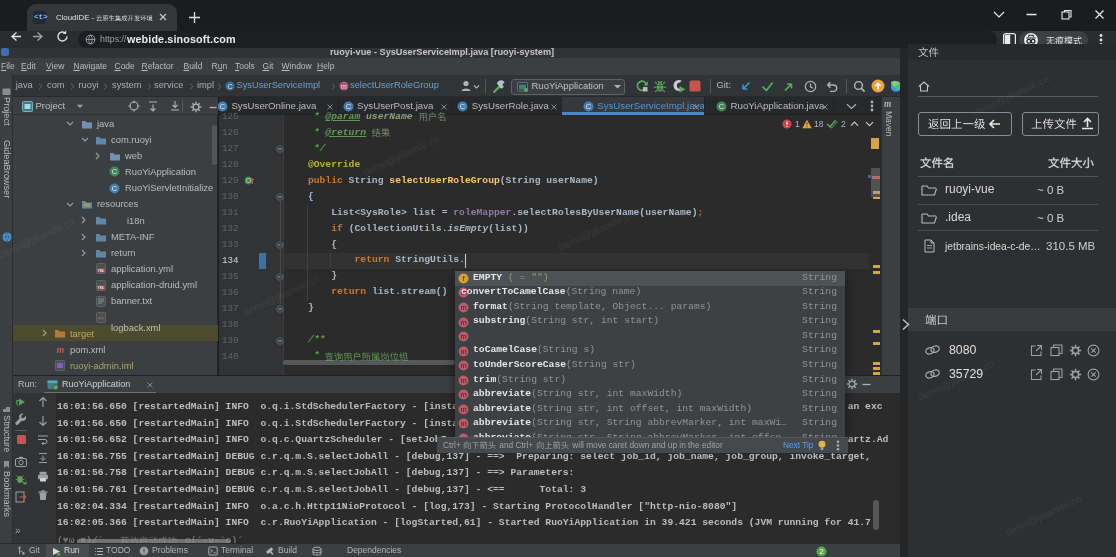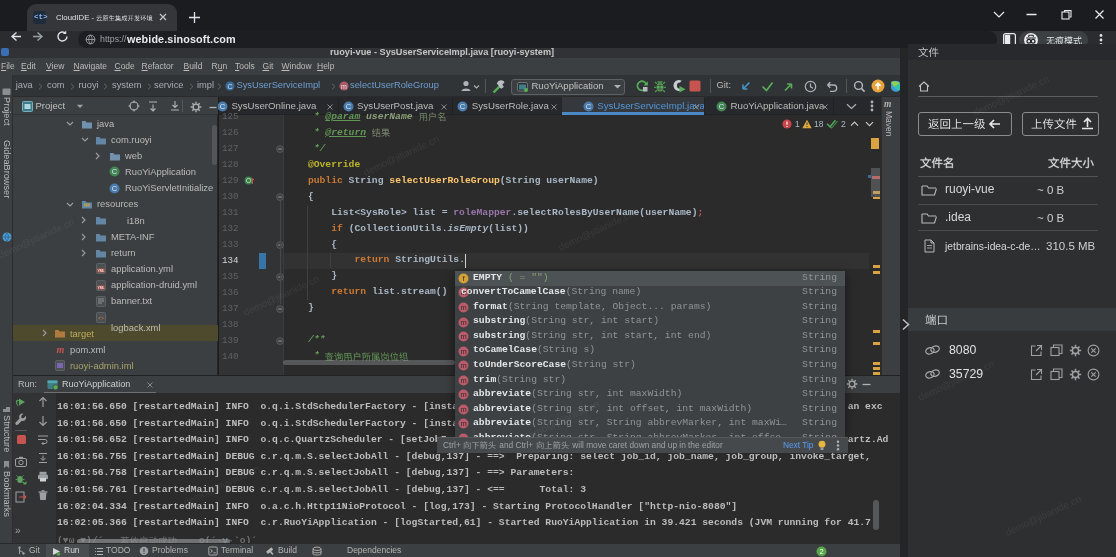--- a/index.html
+++ b/index.html
@@ -633,21 +633,21 @@
 <svg style="position:absolute;left:120px;top:536.05px;" width="57.0" height="9.5" viewBox="0 -880 6000 1000" fill="#6f6f6f">
     <g transform="scale(1,-1) translate(0,0)">
       <path transform="translate(0,0)" d="M54 499V429H345C271 297 166 194 32 125C49 111 77 80 89 66C150 102 206 144 257 194V-78H330V-31H785V-76H861V294H345C376 336 405 381 430 429H948V499H463C477 530 490 563 501 597L425 615C412 574 398 536 381 499ZM330 37V226H785V37ZM639 840V743H360V840H286V743H62V673H286V574H360V673H639V574H713V673H942V743H713V840Z"></path>
       <path transform="translate(1000,0)" d="M546 814C574 764 604 696 616 655L687 682C674 722 642 787 613 836ZM401 -83C422 -67 453 -52 675 29C670 45 665 75 663 94L484 31V391C518 427 550 465 579 504C643 264 753 54 916 -52C929 -32 954 -4 971 10C878 64 801 156 741 269C808 314 890 377 953 433L897 485C851 436 777 371 714 324C678 403 649 489 628 578L631 582H944V653H297V582H545C467 462 353 354 237 284C253 270 279 239 290 223C330 251 371 283 411 319V60C411 14 380 -14 361 -26C374 -39 394 -67 401 -83ZM266 839C213 687 126 538 32 440C46 422 68 383 75 366C104 397 133 433 160 473V-81H232V588C273 661 309 739 338 817Z"></path>
       <path transform="translate(2000,0)" d="M276 311V-75H349V-11H810V-73H887V311ZM349 57V241H810V57ZM436 821C457 783 482 733 495 697H154V456C154 310 143 111 36 -31C53 -40 85 -67 97 -82C203 58 227 264 230 418H869V697H541L575 708C562 744 534 800 507 841ZM230 627H793V488H230Z"></path>
       <path transform="translate(3000,0)" d="M89 758V691H476V758ZM653 823C653 752 653 680 650 609H507V537H647C635 309 595 100 458 -25C478 -36 504 -61 517 -79C664 61 707 289 721 537H870C859 182 846 49 819 19C809 7 798 4 780 4C759 4 706 4 650 10C663 -12 671 -43 673 -64C726 -68 781 -68 812 -65C844 -62 864 -53 884 -27C919 17 931 159 945 571C945 582 945 609 945 609H724C726 680 727 752 727 823ZM89 44 90 45V43C113 57 149 68 427 131L446 64L512 86C493 156 448 275 410 365L348 348C368 301 388 246 406 194L168 144C207 234 245 346 270 451H494V520H54V451H193C167 334 125 216 111 183C94 145 81 118 65 113C74 95 85 59 89 44Z"></path>
       <path transform="translate(4000,0)" d="M544 839C544 782 546 725 549 670H128V389C128 259 119 86 36 -37C54 -46 86 -72 99 -87C191 45 206 247 206 388V395H389C385 223 380 159 367 144C359 135 350 133 335 133C318 133 275 133 229 138C241 119 249 89 250 68C299 65 345 65 371 67C398 70 415 77 431 96C452 123 457 208 462 433C462 443 463 465 463 465H206V597H554C566 435 590 287 628 172C562 96 485 34 396 -13C412 -28 439 -59 451 -75C528 -29 597 26 658 92C704 -11 764 -73 841 -73C918 -73 946 -23 959 148C939 155 911 172 894 189C888 56 876 4 847 4C796 4 751 61 714 159C788 255 847 369 890 500L815 519C783 418 740 327 686 247C660 344 641 463 630 597H951V670H626C623 725 622 781 622 839ZM671 790C735 757 812 706 850 670L897 722C858 756 779 805 716 836Z"></path>
       <path transform="translate(5000,0)" d="M38 182 56 105C163 134 307 175 443 214L434 285L273 242V650H419V722H51V650H199V222C138 206 82 192 38 182ZM597 824C597 751 596 680 594 611H426V539H591C576 295 521 93 307 -22C326 -36 351 -62 361 -81C590 47 649 273 665 539H865C851 183 834 47 805 16C794 3 784 0 763 0C741 0 685 1 623 6C637 -14 645 -46 647 -68C704 -71 762 -72 794 -69C828 -66 850 -58 872 -30C910 16 924 160 940 574C940 584 940 611 940 611H669C671 680 672 751 672 824Z"></path>
     </g>
   </svg>
-<div style="position:absolute;left:185px;top:533.7px;font-family:'Liberation Mono',monospace;font-size:9.7px;color:#6f6f6f;white-space:pre;line-height:14.2px;font-weight:bold;margin-left:14px;">ο(´·ν·`ο)´</div>
+<div style="position:absolute;left:185px;top:533.7px;font-family:'Liberation Mono',monospace;font-size:9.7px;color:#6f6f6f;white-space:pre;line-height:14.2px;font-weight:bold;">ο(´·ν·`ο)´</div>
 <div style="position:absolute;left:77px;top:539px;width:153px;height:4.5px;background:rgba(150,152,155,0.65);border-radius:2px;"></div>
 <div style="position:absolute;left:873px;top:500px;width:6px;height:30px;background:rgba(140,142,145,0.45);border-radius:3px;"></div>
 <div style="position:absolute;left:455px;top:271px;width:390px;height:166px;background:#3e4143;box-shadow:0 3px 10px rgba(0,0,0,0.5);"></div>
 <div style="position:absolute;left:455px;top:271px;width:390px;height:166px;overflow:hidden;">
 <div style="position:absolute;left:0;top:0.0px;width:390px;height:14.55px;background:#4d5254;"></div>
 <svg style="position:absolute;left:3px;top:1.8px" width="11" height="11" viewBox="0 0 11 11">
       <circle cx="5.5" cy="5.5" r="5" fill="#d4a135"></circle>
       <text x="5.5" y="8.3" font-size="7.5" fill="#2f2f2f" text-anchor="middle" font-family="Liberation Sans">f</text>
     </svg>
 <div style="position:absolute;left:18px;top:0.6px;font-family:'Liberation Mono',monospace;font-size:9.7px;color:#e4e6e8;white-space:pre;"><b>EMPTY</b> <span style="color:#8a9f79">( = "")</span></div>
@@ -667,21 +667,20 @@
 <svg style="position:absolute;left:3px;top:45.5px" width="11" height="11" viewBox="0 0 11 11">
       <circle cx="5.5" cy="5.5" r="5" fill="#bb5b69"></circle>
       <text x="5.5" y="8.3" font-size="7.5" fill="#2f2f2f" text-anchor="middle" font-family="Liberation Sans">m</text>
     </svg>
 <div style="position:absolute;left:18px;top:44.300000000000004px;font-family:'Liberation Mono',monospace;font-size:9.7px;color:#e4e6e8;white-space:pre;"><b>substring</b><span style="color:#8f9496">(String str, int start)</span></div>
 <div style="position:absolute;right:8px;top:44.300000000000004px;font-family:'Liberation Mono',monospace;font-size:9.7px;color:#8f9496;">String</div>
 <svg style="position:absolute;left:3px;top:60.0px" width="11" height="11" viewBox="0 0 11 11">
       <circle cx="5.5" cy="5.5" r="5" fill="#bb5b69"></circle>
       <text x="5.5" y="8.3" font-size="7.5" fill="#2f2f2f" text-anchor="middle" font-family="Liberation Sans">m</text>
     </svg>
-<div style="position:absolute;left:18px;top:58.800000000000004px;font-family:'Liberation Mono',monospace;font-size:9.7px;color:#e4e6e8;white-space:pre;"><b>substring</b><span style="color:#8f9496">(String str, int start, int end)</span></div>
 <div style="position:absolute;right:8px;top:58.800000000000004px;font-family:'Liberation Mono',monospace;font-size:9.7px;color:#8f9496;">String</div>
 <svg style="position:absolute;left:3px;top:74.6px" width="11" height="11" viewBox="0 0 11 11">
       <circle cx="5.5" cy="5.5" r="5" fill="#bb5b69"></circle>
       <text x="5.5" y="8.3" font-size="7.5" fill="#2f2f2f" text-anchor="middle" font-family="Liberation Sans">m</text>
     </svg>
 <div style="position:absolute;left:18px;top:73.39999999999999px;font-family:'Liberation Mono',monospace;font-size:9.7px;color:#e4e6e8;white-space:pre;"><b>toCamelCase</b><span style="color:#8f9496">(String s)</span></div>
 <div style="position:absolute;right:8px;top:73.39999999999999px;font-family:'Liberation Mono',monospace;font-size:9.7px;color:#8f9496;">String</div>
 <svg style="position:absolute;left:3px;top:89.1px" width="11" height="11" viewBox="0 0 11 11">
       <circle cx="5.5" cy="5.5" r="5" fill="#bb5b69"></circle>
       <text x="5.5" y="8.3" font-size="7.5" fill="#2f2f2f" text-anchor="middle" font-family="Liberation Sans">m</text>

